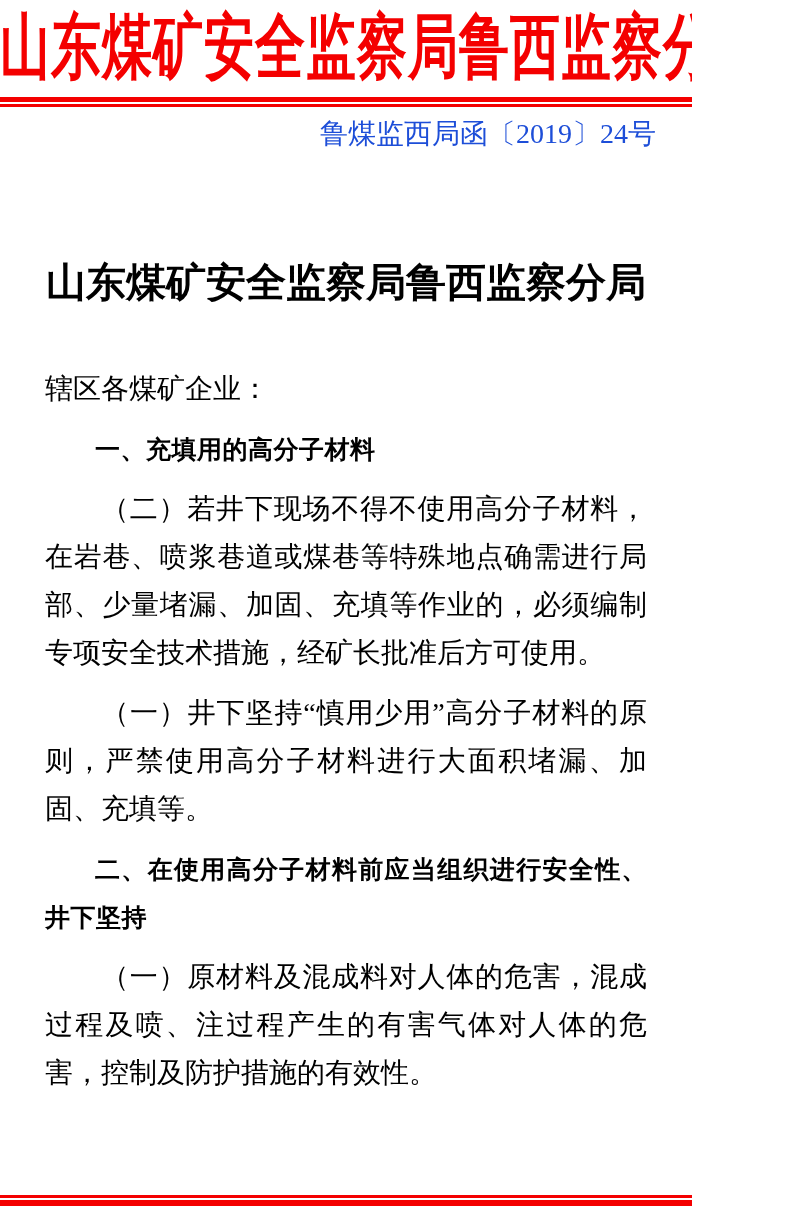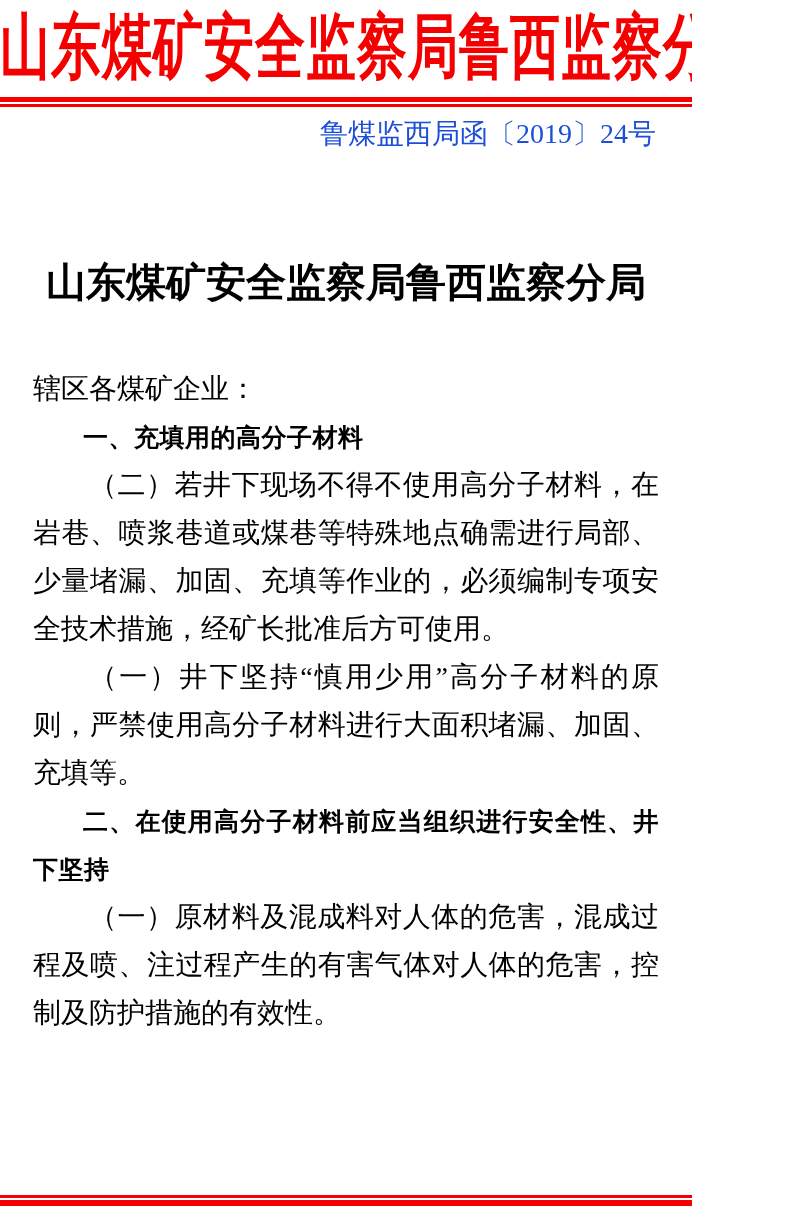--- a/index.html
+++ b/index.html
@@ -69,21 +69,21 @@
   }
 
   .body-text {
     margin: 56px 33px 0 33px;
     font-size: 28px;
     line-height: 48px;
     text-align: justify;
     font-family: "Liberation Serif", serif;
   }
   .body-text p {
-    margin: 0;
+    margin: 12px;
     padding: 0;
   }
   .body-text p.salutation {
     text-indent: 0;
   }
   .body-text p.para {
     text-indent: 2em;
   }
   .body-text p.heading {
     text-indent: 2em;

